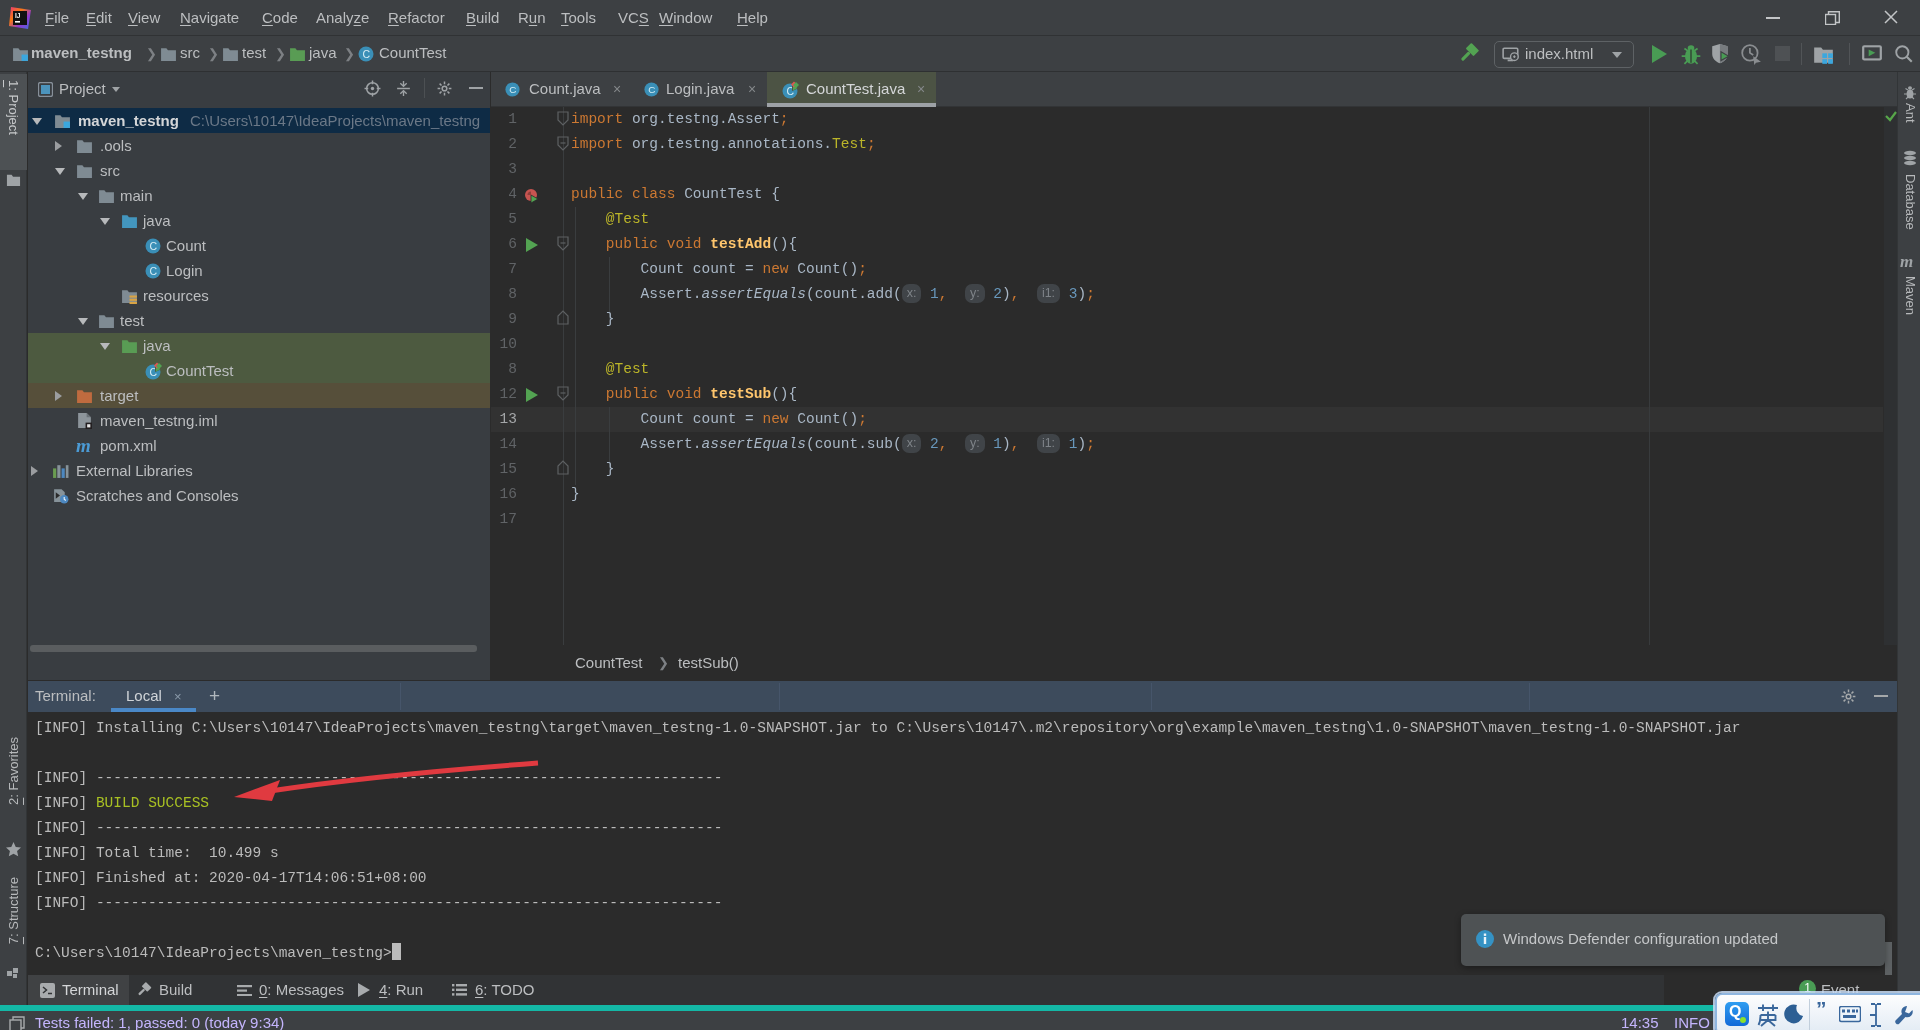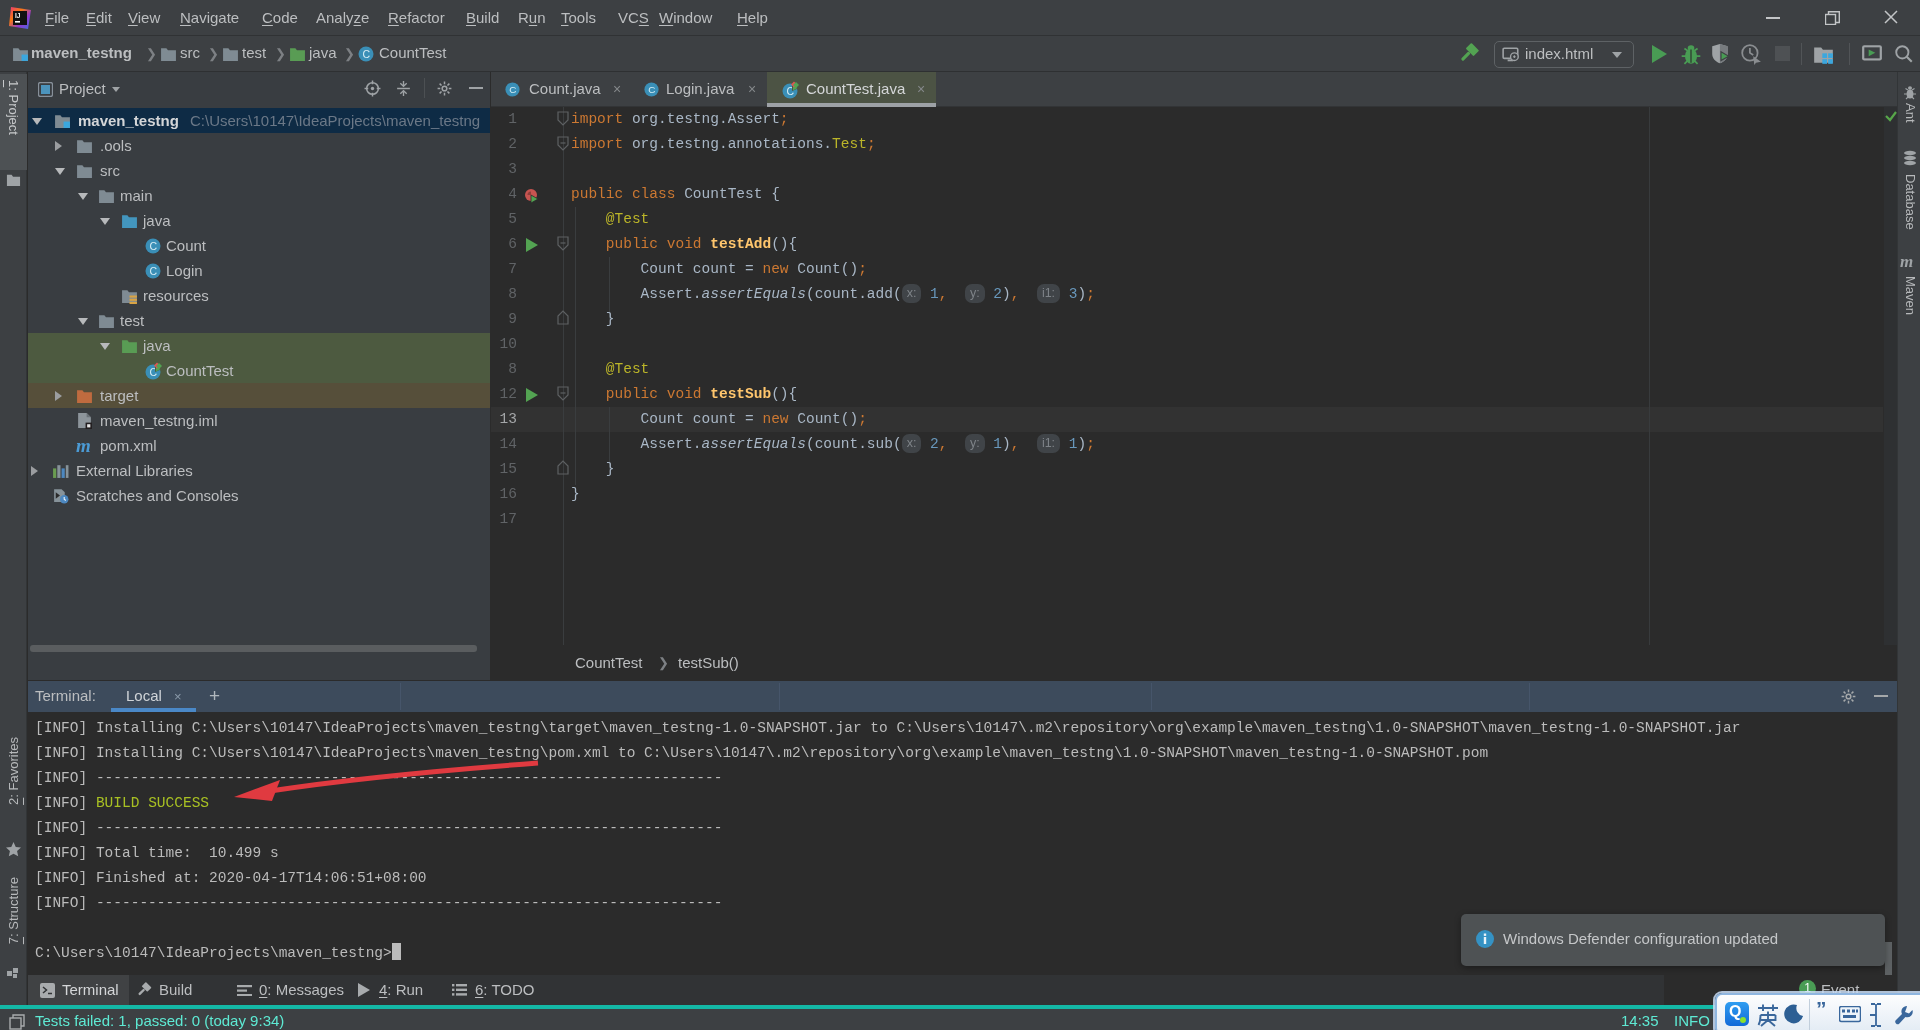--- a/index.html
+++ b/index.html
@@ -44,21 +44,21 @@
 #rstripe { left:1897px; top:72px; width:23px; height:933px; background:#3d4043; border-left:1px solid #323537; }
 
 
 #termhead { left:28px; top:681px; width:1869px; height:31px; background:#3d4b5c; }
 #termbody { left:28px; top:712px; width:1869px; height:263px; background:#2b2b2b; }
 .tl { position:absolute; left:7px; height:25px; line-height:25px; font-family:"Liberation Mono",monospace; font-size:14.5px; color:#bbbbbb; white-space:pre; }
 
 
 #btabs { left:28px; top:975px; width:1636px; height:30px; background:#313335; }
 .btab { position:absolute; top:0; height:30px; line-height:30px; font-size:15px; color:#bcbec0; }
-#statusbar { left:0; top:1005px; width:1920px; height:25px; background:#3d4043; border-top:4px solid #14b8a6; font-size:15px; color:#5eead4; }
+#statusbar { left:0; top:1005px; width:1920px; height:25px; background:#3d4043; border-top:6px solid #14b8a6; font-size:15px; color:#c4b5fd; }
 </style>
 </head>
 <body>
 <div class="abs" id="titlebar">
   <svg class="abs" style="left:9px;top:7px" width="22" height="22" viewBox="0 0 22 22">
     <defs>
         <linearGradient id="ijbg" x1="0" y1="0" x2="1" y2="1">
       <stop offset="0" stop-color="#e8377a"></stop>
           <stop offset="0.35" stop-color="#f97a12"></stop>
       <stop offset="0.65" stop-color="#9039d0"></stop>
@@ -486,21 +486,20 @@
   <div class="abs" style="left:1123px;top:2px;width:1px;height:27px;background:#46556a"></div>
   <div class="abs" style="left:1501px;top:2px;width:1px;height:27px;background:#46556a"></div>
   <svg class="abs" style="left:1812px;top:7px" width="17" height="17" viewBox="0 0 16 16">
       <circle cx="8" cy="8" r="2.2" fill="none" stroke="#a5a8aa" stroke-width="1.4"></circle>
       <path d="M8 1.5 V4 M8 12 V14.5 M1.5 8 H4 M12 8 H14.5 M3.4 3.4 L5.2 5.2 M10.8 10.8 L12.6 12.6 M12.6 3.4 L10.8 5.2 M5.2 10.8 L3.4 12.6" stroke="#a5a8aa" stroke-width="1.4"></path>
     </svg>
   <div class="abs" style="left:1846px;top:14px;width:14px;height:2px;background:#a5a8aa"></div>
 </div>
 <div class="abs" id="termbody">
   <div class="tl" style="top:4px">[INFO] Installing C:\Users\10147\IdeaProjects\maven_testng\target\maven_testng-1.0-SNAPSHOT.jar to C:\Users\10147\.m2\repository\org\example\maven_testng\1.0-SNAPSHOT\maven_testng-1.0-SNAPSHOT.jar</div>
-  <div class="tl" style="top:29px">[INFO] Installing C:\Users\10147\IdeaProjects\maven_testng\pom.xml to C:\Users\10147\.m2\repository\org\example\maven_testng\1.0-SNAPSHOT\maven_testng-1.0-SNAPSHOT.pom</div>
   <div class="tl" style="top:54px">[INFO] ------------------------------------------------------------------------</div>
   <div class="tl" style="top:79px">[INFO] <span style="color:#a8c023">BUILD SUCCESS</span></div>
   <div class="tl" style="top:104px">[INFO] ------------------------------------------------------------------------</div>
   <div class="tl" style="top:129px">[INFO] Total time:  10.499 s</div>
   <div class="tl" style="top:154px">[INFO] Finished at: 2020-04-17T14:06:51+08:00</div>
   <div class="tl" style="top:179px">[INFO] ------------------------------------------------------------------------</div>
   <div class="tl" style="top:229px">C:\Users\10147\IdeaProjects\maven_testng&gt;<span style="display:inline-block;width:9px;height:17px;background:#bbbbbb;vertical-align:-3px"></span></div>
   <svg class="abs" style="left:190px;top:38px" width="330" height="55" viewBox="0 0 330 55">
     <path d="M320 13 C 240 19 130 29 52 41" stroke="#e03a40" stroke-width="5" fill="none"></path>
     <polygon points="16,47 62,30 54,51" fill="#e03a40"></polygon>

